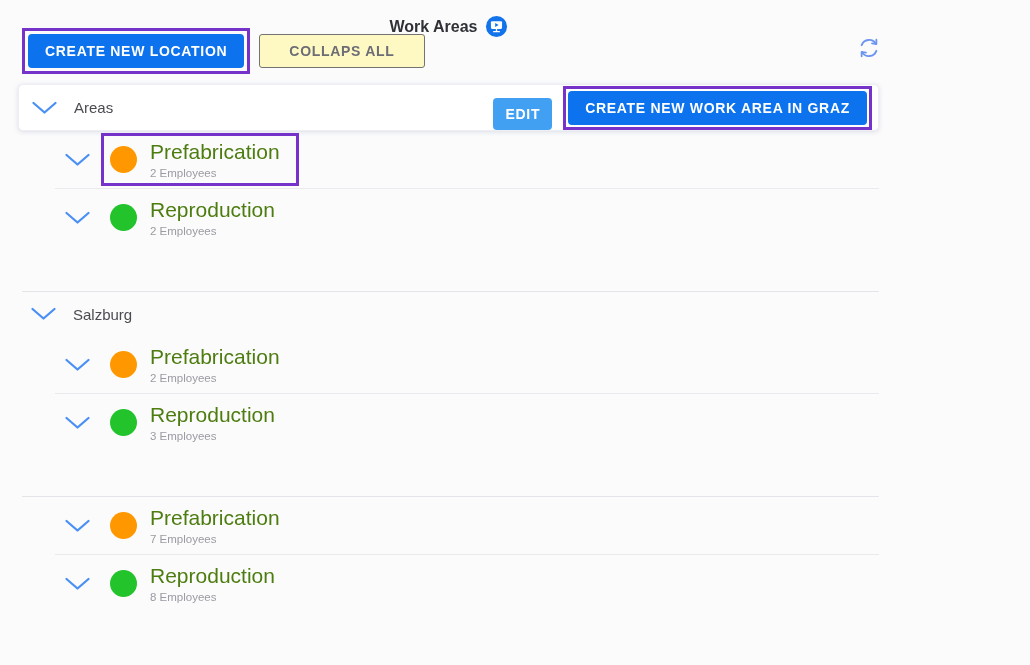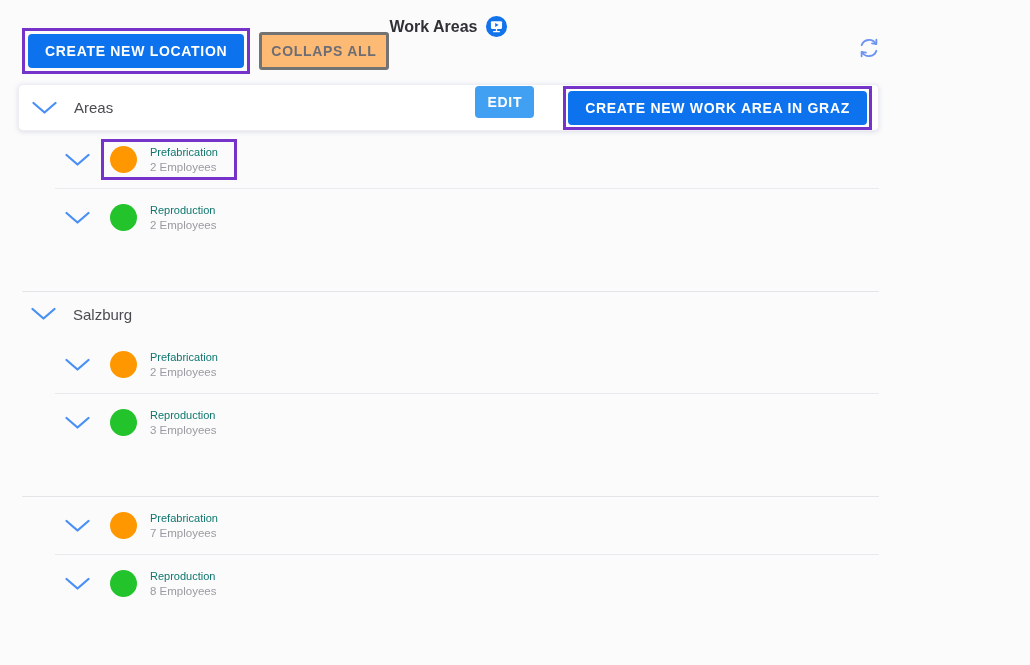--- a/index.html
+++ b/index.html
@@ -31,23 +31,23 @@
     display: inline-flex;
   }
   .btn {
     border: none; cursor: pointer;
     font-family: "Liberation Sans", sans-serif;
     font-size: 14px; font-weight: 700; letter-spacing: 0.7px;
     border-radius: 4px; white-space: nowrap;
   }
   .btn-primary { background: #0d72ee; color: #ffffff; padding: 9px 17px; }
   .btn-outline {
-    background: #fdba74; color: #6d6d76;
-    border: 3px solid #737373; border-radius: 3px;
-    padding: 8px 9px;
+    background: #fef9c3; color: #6d6d76;
+    border: 1px solid #737373; border-radius: 3px;
+    padding: 8px 29px;
   }
   .btn-edit { background: #42a0f2; color: #ffffff; padding: 8px 12px; }
 
   .refresh-wrap {
     position: absolute; top: 34px; right: 14px;
     width: 28px; height: 28px; cursor: pointer;
     display: flex; align-items: center; justify-content: center;
   }
 
   
@@ -57,21 +57,21 @@
     background: #ffffff;
     border: 1px solid #eeeef4;
     border-radius: 5px;
     box-shadow: 0 1px 5px rgba(110,120,150,0.22);
     display: flex; align-items: center;
     padding: 0 6px 0 12px;
   }
   .location-card .loc-name { margin-left: 16px; }
   .loc-name { font-size: 15px; color: #4b4b52; }
   .card-spacer { flex: 1; }
-  .card-actions { display: flex; align-items: flex-start; gap: 29px; }
+  .card-actions { display: flex; align-items: flex-end; gap: 11px; }
   .card-actions .annotation { padding: 2px; }
 
   
   .section { margin-top: 0; }
   .section-divider {
     border-top: 1px solid #e4e4e9;
     margin: 0 18px 0 22px;
   }
   .section-header {
     display: flex; align-items: center;
@@ -92,21 +92,21 @@
     margin-left: 10px;
   }
   .wa-content.annotated { border-color: #7533c9; }
   .dot {
     width: 27px; height: 27px; border-radius: 50%;
     flex: 0 0 27px;
   }
   .dot-orange { background: #ff9800; }
   .dot-green  { background: #22c32b; }
   .wa-text { margin-left: 13px; }
-  .wa-name { font-size: 11px; color: #0f766e; line-height: 1.15; }
+  .wa-name { font-size: 21px; color: #4d7c0f; line-height: 1.15; }
   .wa-emp  { font-size: 11.5px; color: #9a9aa2; margin-top: 3px; }
   .row-divider {
     border-top: 1px solid #e9e9ee;
     margin-left: 55px; margin-right: 18px;
   }
 
   .chev { display: block; }
 </style>
 </head>
 <body>

